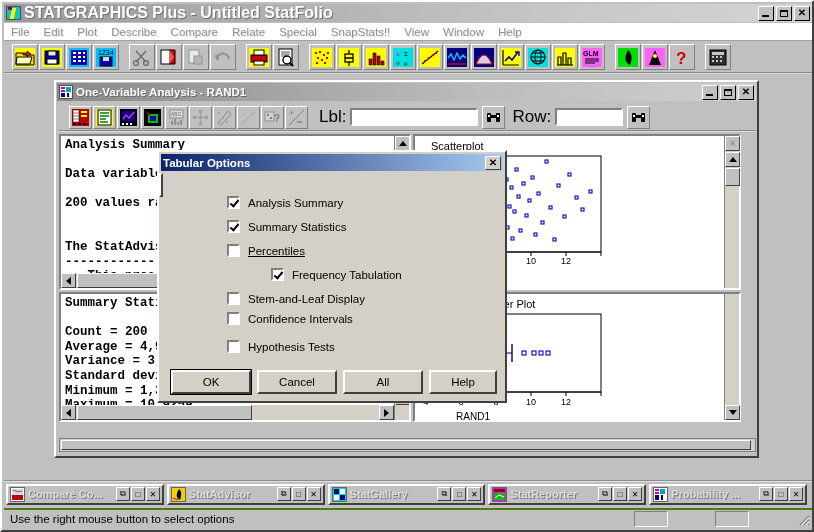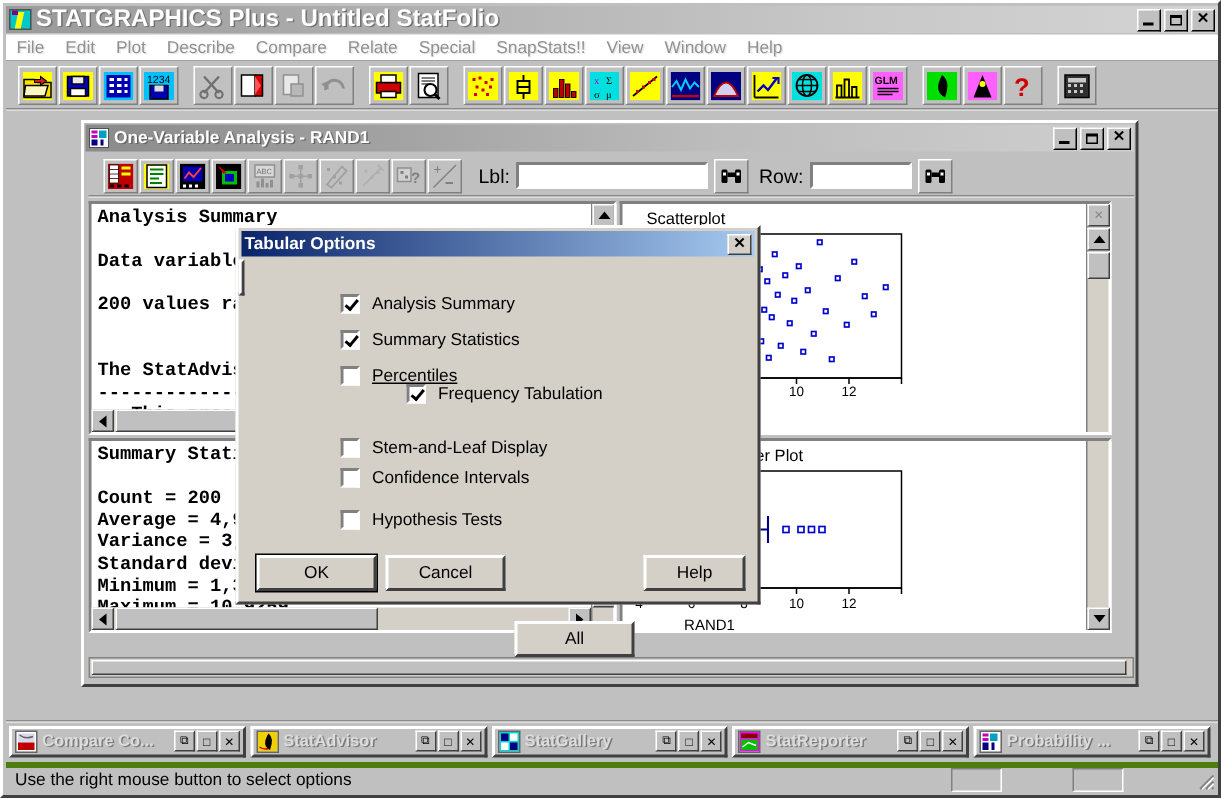--- a/index.html
+++ b/index.html
@@ -102,21 +102,21 @@
     position: absolute; left: 3px; top: 22px; width: 697px; height: 28px;
     display: flex; align-items: center; padding-left: 10px;
     border-bottom: 2px groove #dcdcdc;
   }
   .mbtn {
     width: 23px; height: 23px; margin-right: 1px;
     border: 1px solid; border-color: #ffffff #808080 #808080 #ffffff;
     background: #c0c0c0; display: flex; align-items: center; justify-content: center;
     flex: none;
   }
-  .lbl-text { font-size: 13px; color: #000; margin: 0 4px 0 10px; }
+  .lbl-text { font-size: 17px; color: #000; margin: 0 4px 0 10px; }
   .tbox {
     height: 18px; background: #ffffff;
     border: 2px solid; border-color: #808080 #ffffff #ffffff #808080;
   }
 
   
   .pane {
     position: absolute; background: #ffffff;
     border: 2px solid; border-color: #808080 #ffffff #ffffff #808080;
     overflow: hidden;
@@ -215,21 +215,21 @@
   }
   .tbtns { display: flex; gap: 1px; flex: none; margin-right: 1px; }
   .tb {
     width: 14px; height: 14px; background: #c0c0c0;
     border: 1px solid; border-color: #ffffff #404040 #404040 #ffffff;
     display:flex; align-items:center; justify-content:center; font-size:8px; color:#000;
   }
   .statusbar {
     position: absolute; left: 2px; bottom: 2px; width: 808px; height: 20px;
     background: #c0c0c0; display: flex; align-items: center;
-    border-top: 4px solid #4d7c0f;
+    border-top: 2px solid #4d7c0f;
     gap: 44px;
   }
   .statusbar .st {
     flex: 1; font-size: 11.5px; color: #000; padding-left: 6px;
   }
   .grip { width: 14px; height: 14px; margin-right: 2px; position: relative; }
   .grip:before, .grip:after {
     content:""; position:absolute; right:1px; background: transparent;
   }
 </style>
@@ -1021,41 +1021,41 @@
       <span class="chk-lbl">Analysis Summary</span>
     </div>
     <div class="chk-row" style="top:68px;">
       <span class="chk on"></span>
       <span class="chk-lbl">Summary Statistics</span>
     </div>
     <div class="chk-row" style="top:92px;text-decoration:underline;">
       <span class="chk"></span>
       <span class="chk-lbl">Percentiles</span>
     </div>
-    <div class="chk-row" style="top:104px;padding-left:44px;">
+    <div class="chk-row" style="top:116px;padding-left:44px;">
       <span class="chk on"></span>
       <span class="chk-lbl">Frequency Tabulation</span>
     </div>
     <div class="chk-row" style="top:140px;">
       <span class="chk"></span>
       <span class="chk-lbl">Stem-and-Leaf Display</span>
     </div>
     <div class="chk-row" style="top:160px;">
       <span class="chk"></span>
       <span class="chk-lbl">Confidence Intervals</span>
     </div>
     <div class="chk-row" style="top:188px;">
       <span class="chk"></span>
       <span class="chk-lbl">Hypothesis Tests</span>
     </div>
 
     <div class="dbtn def" style="left:12px;  top:218px; width:80px;">OK</div>
     <div class="dbtn" style="left="></div>
     <div class="dbtn" style="left:98px;  top:218px; width:80px;">Cancel</div>
-    <div class="dbtn" style="left:184px; top:218px; width:80px;margin-top:44px;">All</div>
+    <div class="dbtn" style="left:184px; top:218px; width:80px;">All</div>
     <div class="dbtn" style="left:270px; top:218px; width:68px;">Help</div>
   </div>
 
   <div class="taskbar">
 
     <div class="task">
       <span class="ti">
         <svg width="13" height="13" viewBox="0 0 13 13">
             <rect width="13" height="13" fill="#fff"></rect>
             <rect x="1" y="1" width="11" height="6" fill="#d8d8f0"></rect>

